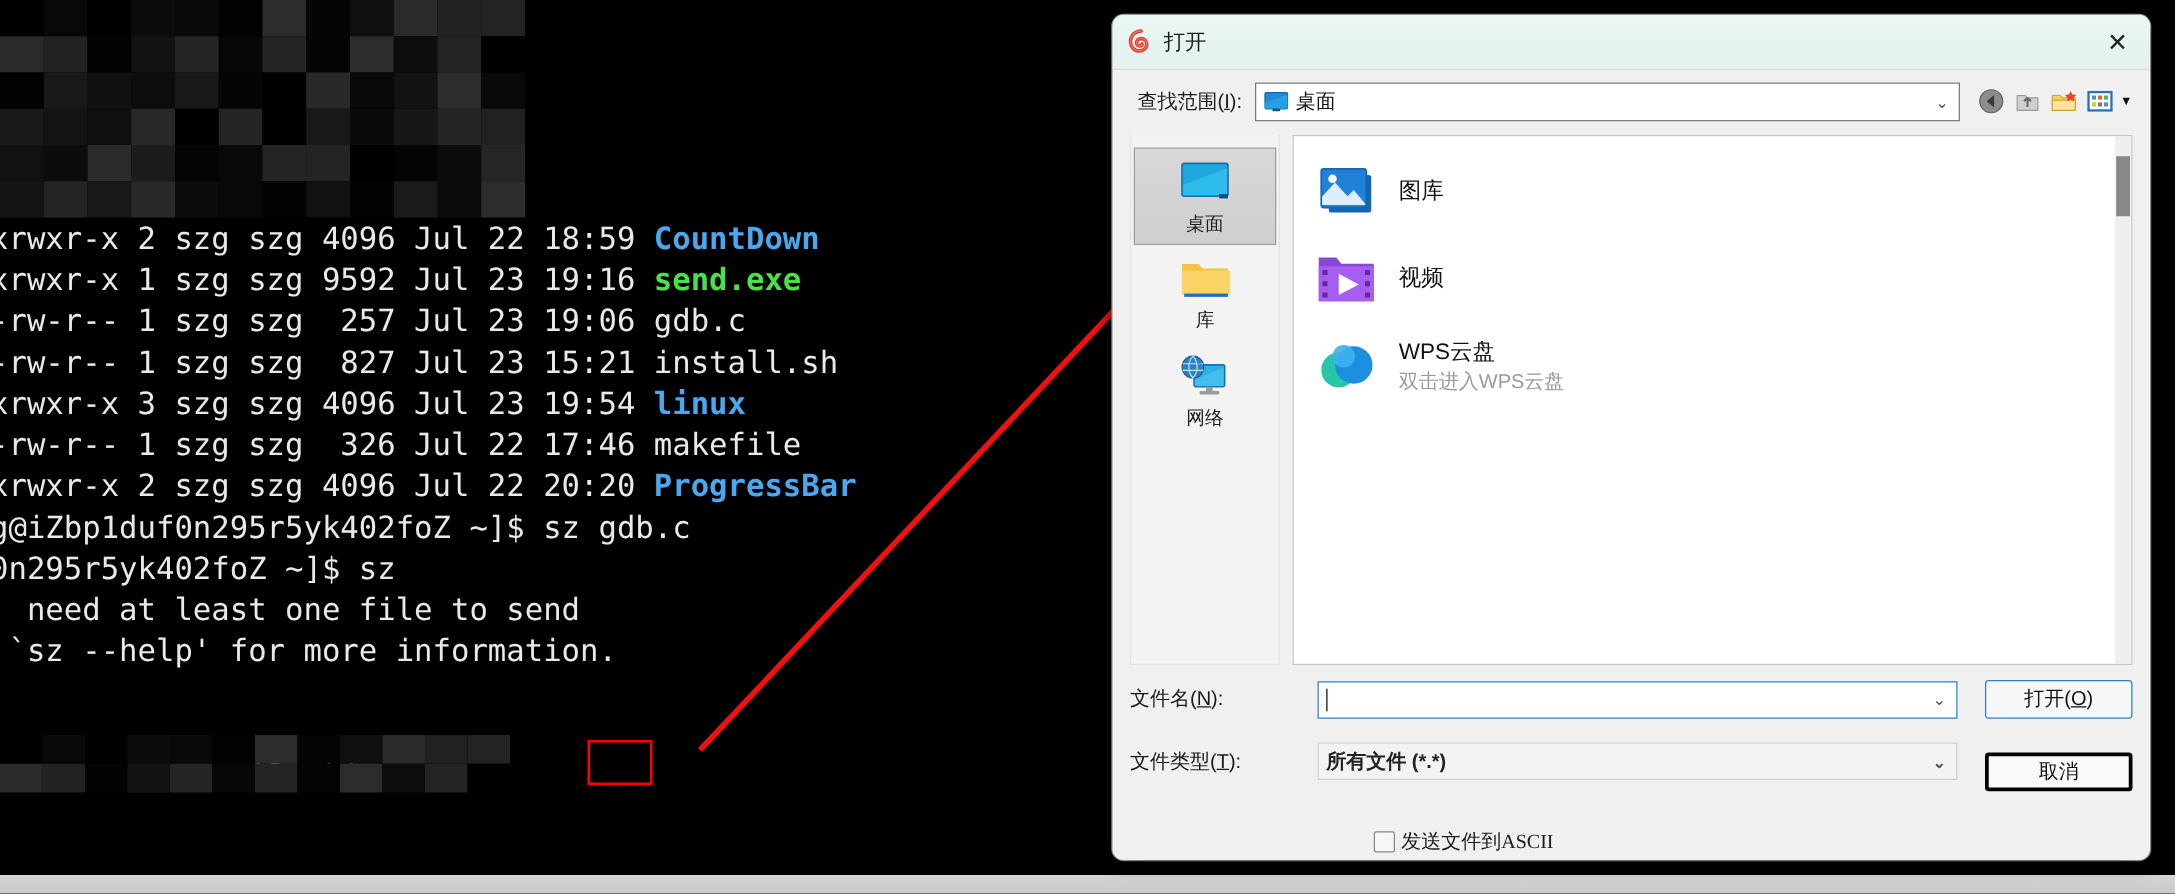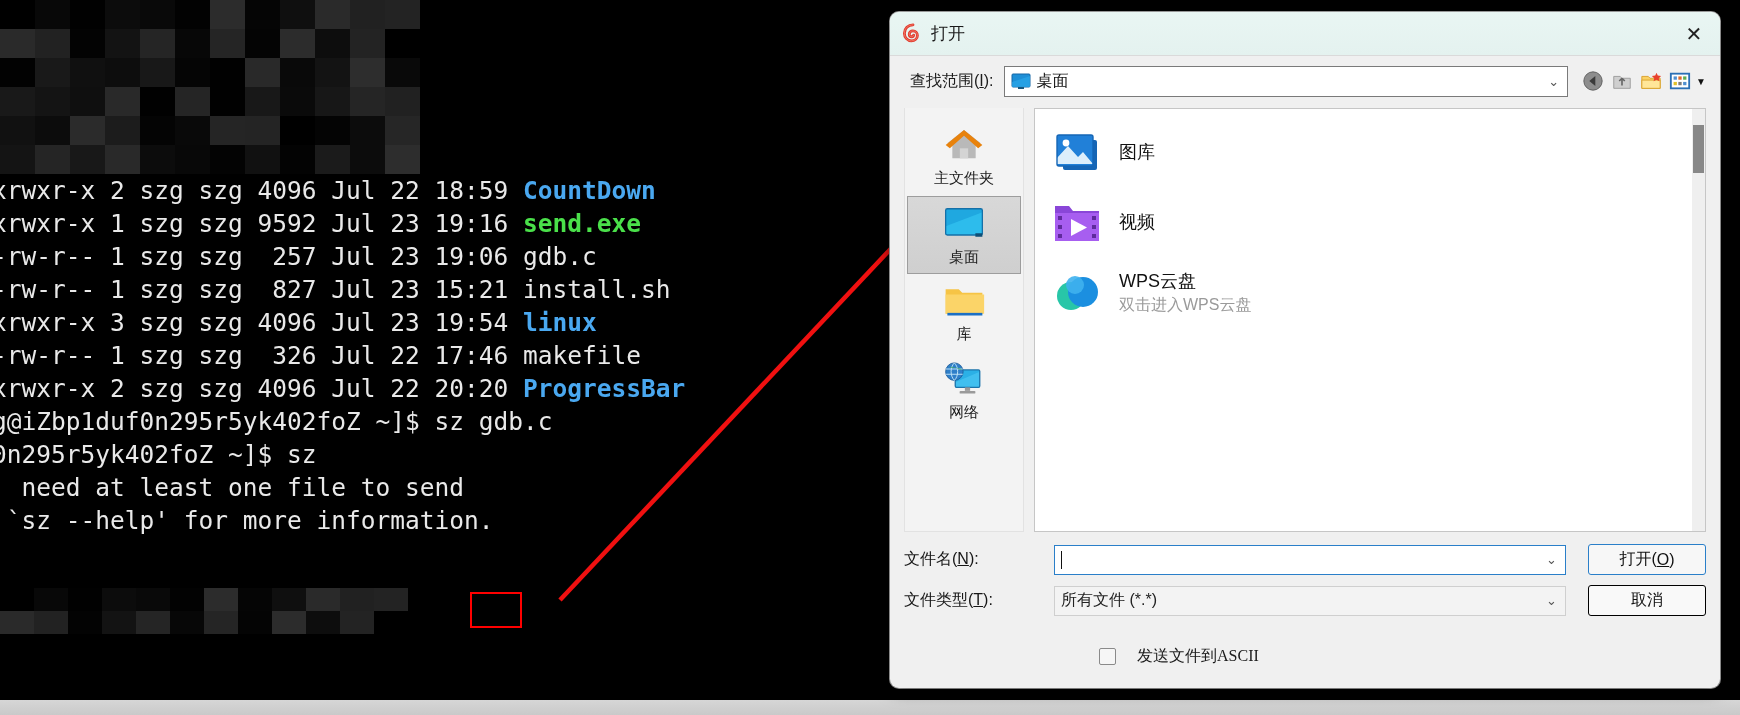--- a/index.html
+++ b/index.html
@@ -124,33 +124,33 @@
   #form-area { padding: 12px 14px 0 14px; }
   .form-row { display:flex; align-items:center; margin-bottom:10px; }
   .form-label { width:150px; font-size:16px; color:#161616; white-space:nowrap;
     font-family:"Liberation Sans", sans-serif; }
   .form-label u { text-decoration: underline; }
   .combo {
     flex:1; height:30px; display:flex; align-items:center; position:relative;
     padding:0 6px; font-size:16px; color:#111;
   }
   #filename-combo { background:#fff; border:1.6px solid #2a7fc9; }
-  #filetype-combo { background:#f3f3f3; border:1px solid #cfcfcf; color:#222; }
+  #filetype-combo { background:#f3f3f3; border:1px solid #cfcfcf; color:#222;font-weight:bold; }
   .combo .chev { position:absolute; right:8px; color:#555; font-size:13px; }
   .caret-bar { width:1px; height:18px; background:#111; display:inline-block; }
   .btn {
     width:118px; height:31px; font-size:16px; display:flex; align-items:center;
     justify-content:center; cursor:pointer; margin-left:22px; flex:none;
     font-family:"Liberation Sans", sans-serif; color:#111;
   }
   #open-btn { background:#f7f7f7; border:1.6px solid #2a7fc9; border-radius:3px; }
-  #cancel-btn { background:#f9f9f9; border:1px solid #000000; border-radius:3px; }
+  #cancel-btn { background:#f9f9f9; border:3px solid #000000; border-radius:3px;margin-top:17px; }
   #open-btn u, #cancel-btn u { text-decoration: underline; }
 
-  #ascii-row { display:flex; align-items:center; padding: 20px 0 0 195px; gap: 16px; }
+  #ascii-row { display:flex; align-items:center; padding: 20px 0 0 195px; }
   #ascii-box {
     width:17px; height:17px; border:1.3px solid #8a8a8a; background:#f6f6f6;
     border-radius:2px; margin-right:5px; cursor:pointer;
   }
   #ascii-label { font-size:16px; color:#1a1a1a; font-family:"Liberation Serif", serif; }
 
   #watermark {
     position:absolute; right:6px; bottom:-4px;
     font-size:33px; color:rgba(150,150,150,.42);
     font-family:"Liberation Sans", sans-serif; white-space:nowrap;
@@ -338,30 +338,20 @@
           <rect x="5" y="13" width="3.6" height="3.6" fill="#e0c22a"></rect>
           <rect x="10.2" y="13" width="3.6" height="3.6" fill="#7a7a7a"></rect>
           <rect x="15.4" y="13" width="3.6" height="3.6" fill="#4f8fd0"></rect>
         </svg>
         <span class="tb-caret">▼</span>
       </div>
     </div>
 
     <div id="body-row">
       <div id="places">
-          <div class="place">
-            <div class="pico">
-              <svg viewBox="0 0 48 48" width="40" height="40">
-                <path d="M24 6 L44 22 L38 22 L38 40 L10 40 L10 22 L4 22 Z" fill="#b9b9b9"></path>
-                <path d="M24 6 L46 24 L41 28 L24 13 L7 28 L2 24 Z" fill="#e8820c"></path>
-                <rect x="19" y="28" width="10" height="12" fill="#d4d4d4"></rect>
-              </svg>
-            </div>
-            <div class="plabel">主文件夹</div>
-          </div>
           <div class="place selected">
             <div class="pico">
               <svg viewBox="0 0 48 40" width="42" height="35">
                 <rect x="3" y="2" width="42" height="30" rx="2" fill="#1fa8e0"></rect>
                 <path d="M3 22 L45 6 L45 32 L3 32 Z" fill="#31c0ef" opacity=".8"></path>
                 <rect x="3" y="2" width="42" height="30" rx="2" fill="none" stroke="#1570a8" stroke-width="1.5"></rect>
                 <rect x="37" y="30" width="8" height="4" fill="#0f4f77"></rect>
               </svg>
             </div>
             <div class="plabel">桌面</div>

